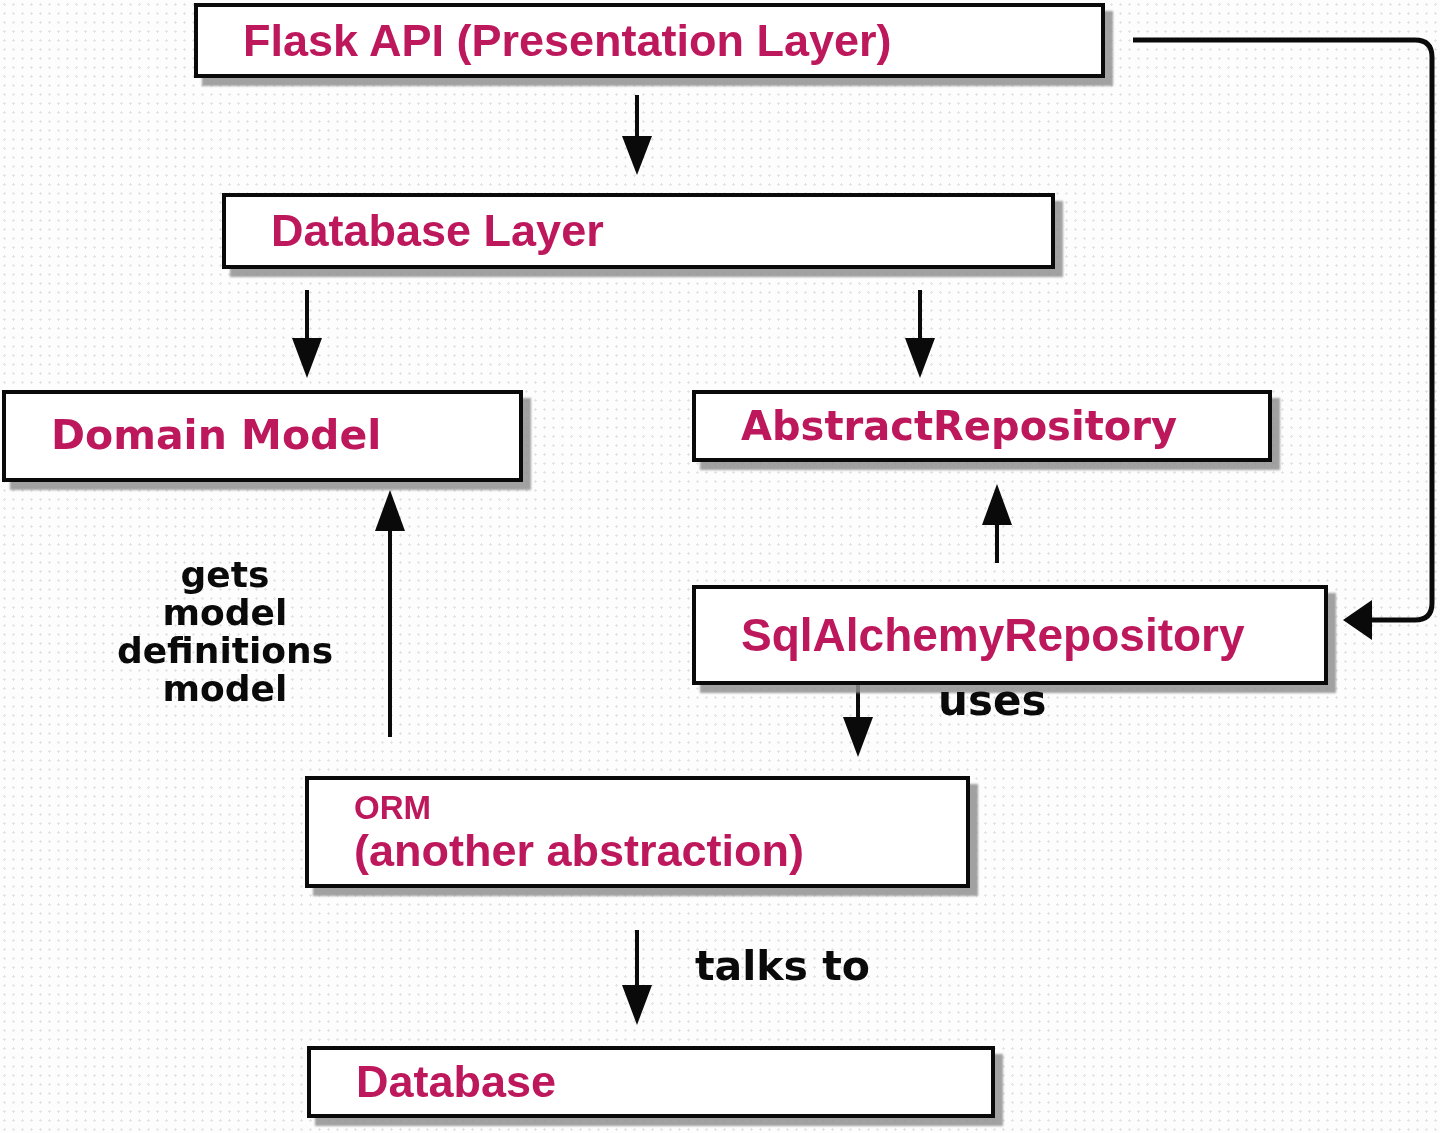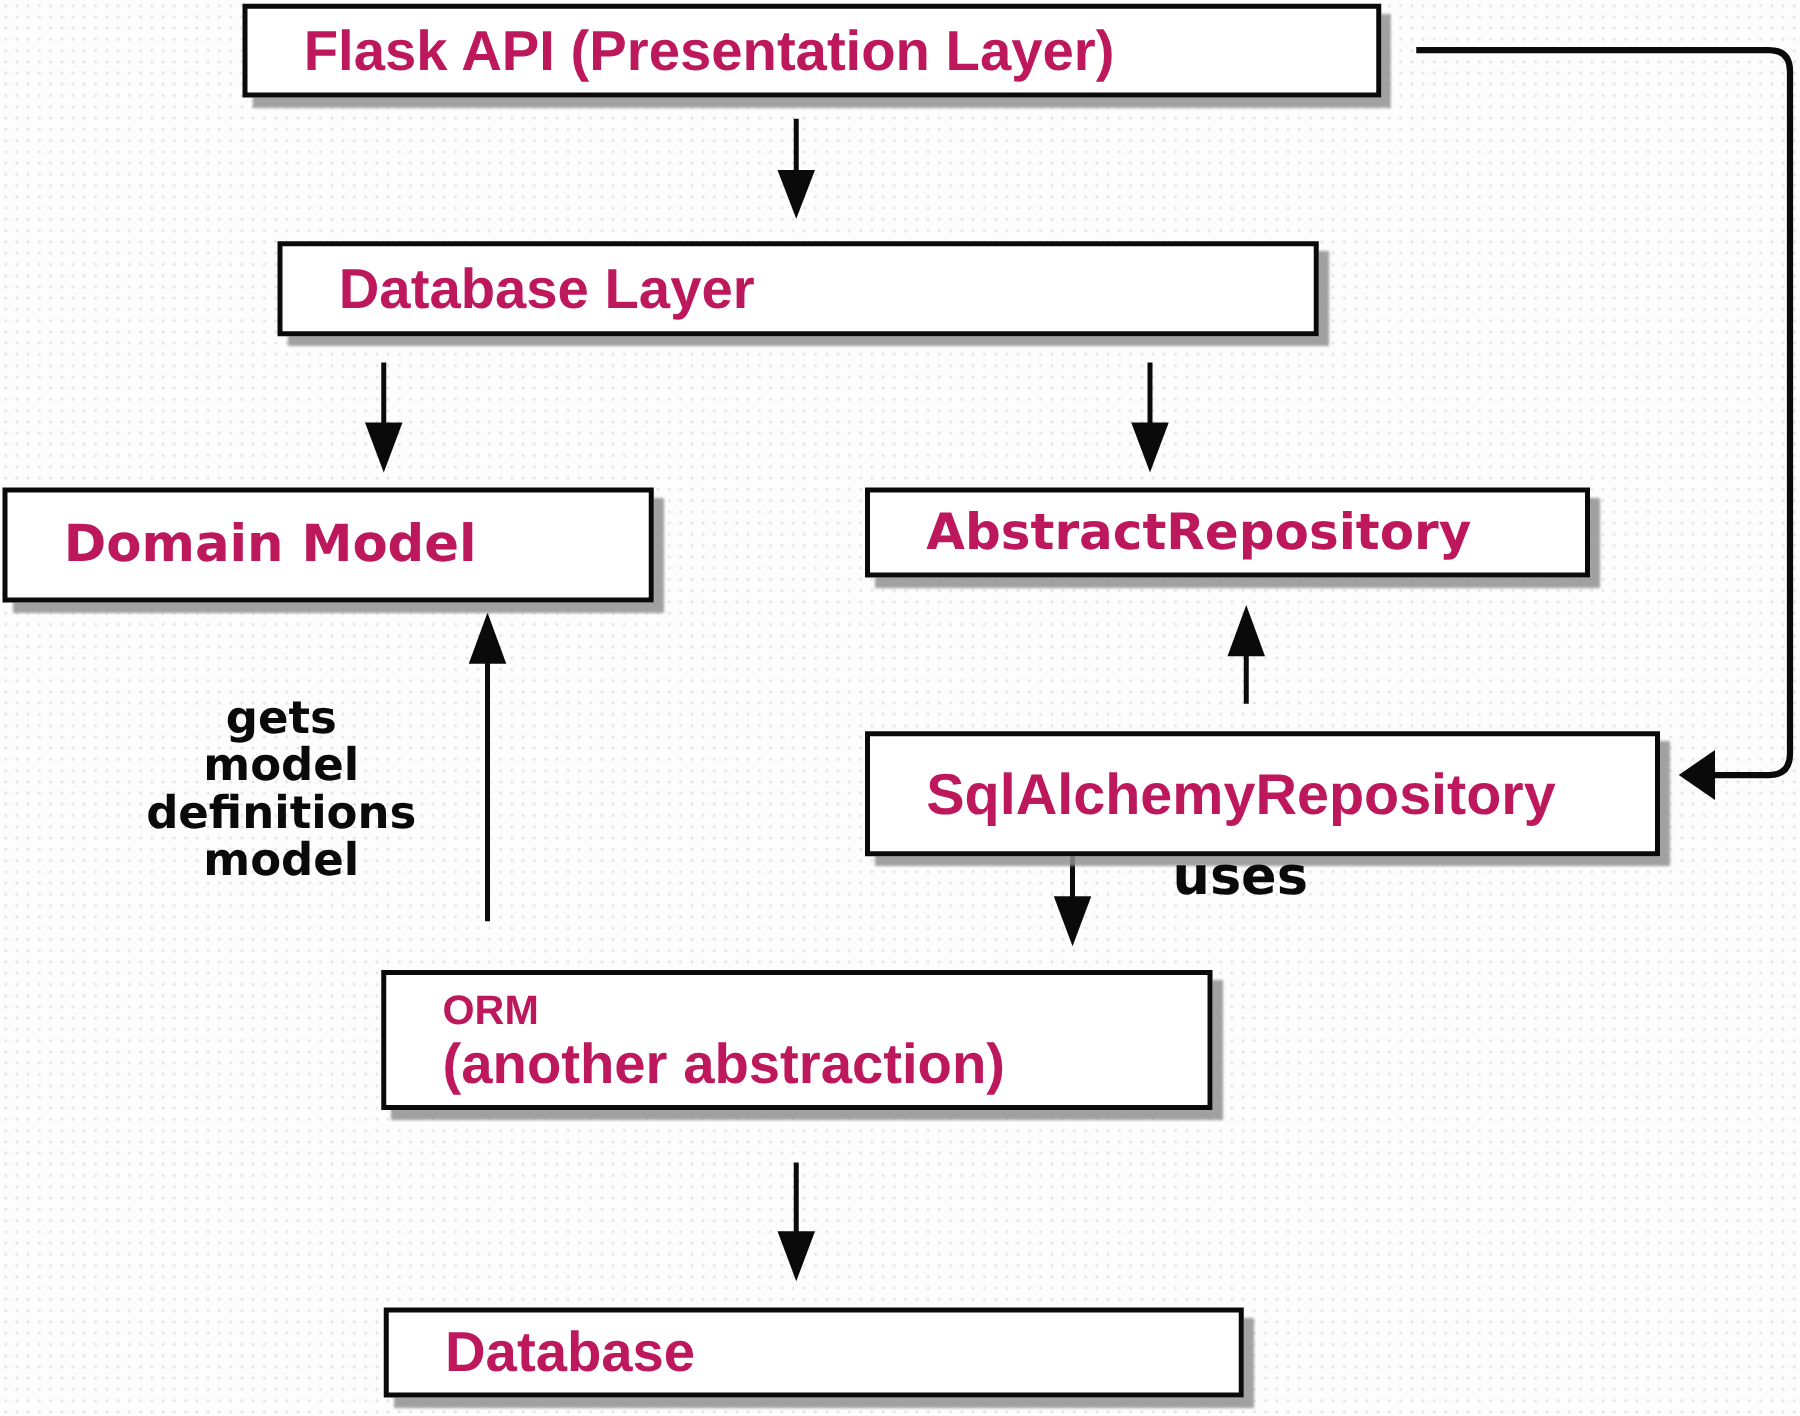--- a/index.html
+++ b/index.html
@@ -141,14 +141,15 @@
 
   <div class="edge-label" id="label-gets">
     <div>gets</div>
     <div>model</div>
     <div>definitions</div>
     <div>model</div>
   </div>
 
   <div class="edge-label" id="label-uses">uses</div>
 
+  <div class="edge-label" id="label-talks">talks to</div>
 
 </div>
 
 </body></html>

